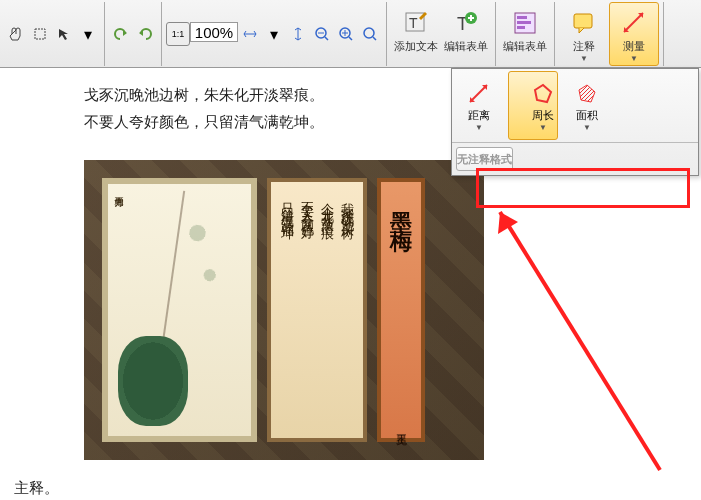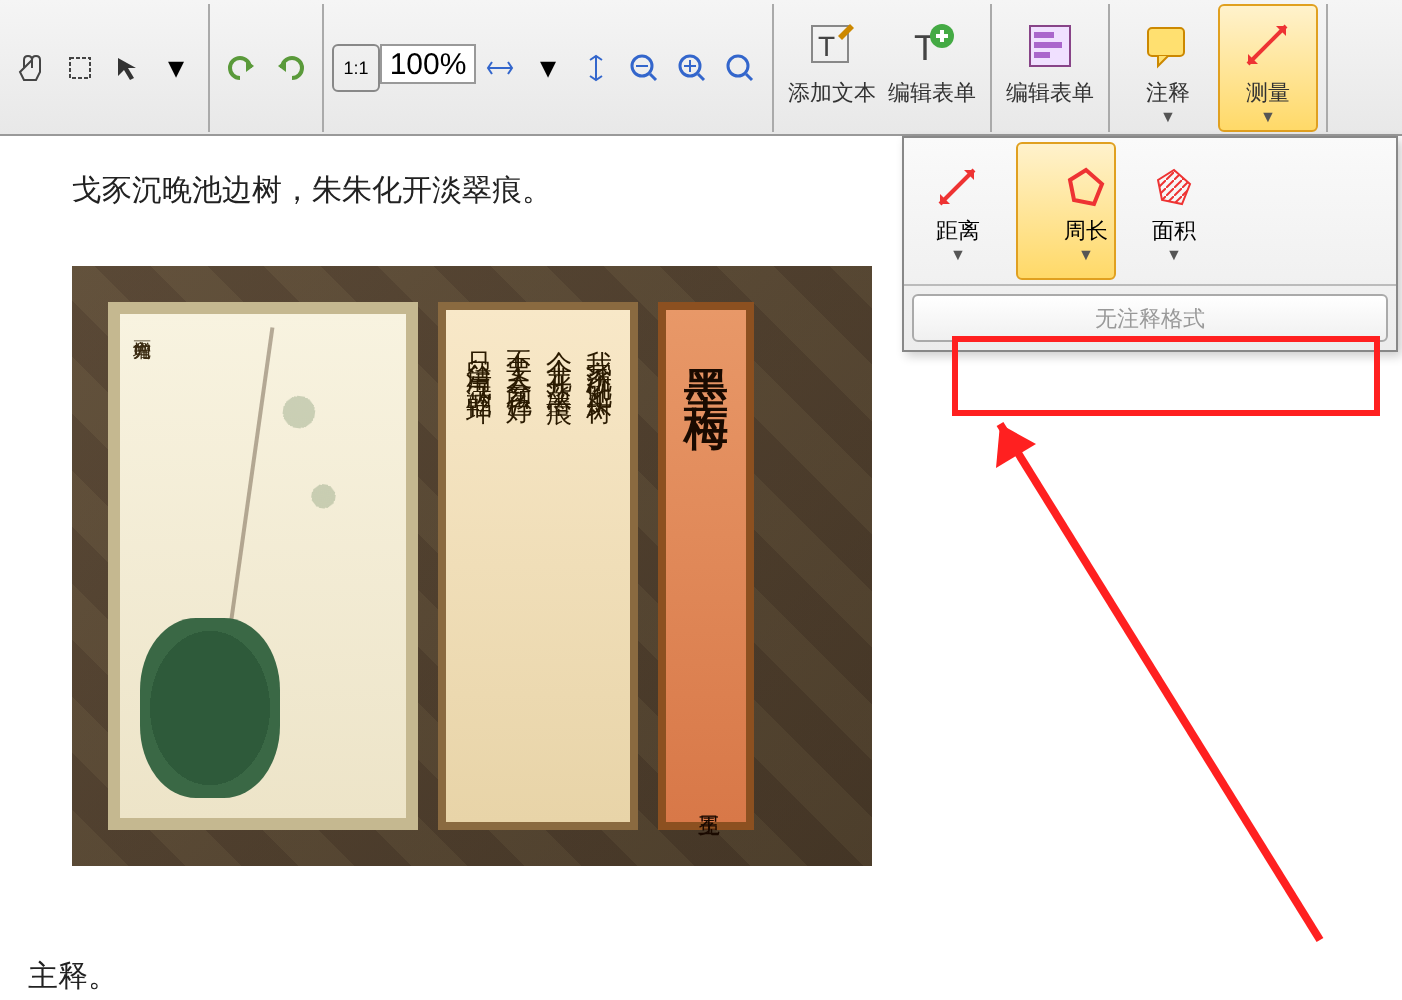--- a/index.html
+++ b/index.html
@@ -9,21 +9,21 @@
   .tb-group { display: flex; flex-direction: row; align-items: center; border-right: 1px solid #aaa; height: 64px; padding: 0 4px; }
   .tb-col { display: flex; flex-direction: row; gap: 0; }
   .tb-btn { width: 24px; height: 24px; border: 1px solid transparent; border-radius: 3px; display: flex; align-items: center; justify-content: center; cursor: pointer; }
   .tb-large { display: flex; flex-direction: column; align-items: center; height: 64px; width: 50px; cursor: pointer; padding-top: 4px; border: 1px solid transparent; border-radius: 3px; }
   .tb-large.active { background: linear-gradient(#fff2cc, #ffd968); border: 1px solid #e0a020; }
   .tb-large .icon-area { height: 32px; display: flex; align-items: center; justify-content: center; }
   .tb-large .lbl { font-size: 11px; color: #333; }
   .tb-large .drop { font-size: 8px; color: #555; }
   .zoom-input { width: 48px; height: 20px; font-size: 15px; border: 1px solid #999; background: #fff; padding: 0 2px; text-align: center; }
   
-  .content { position: relative; padding: 10px 36px; }
+  .content { position: relative; padding: 10px 36px; margin-left: 48px; }
   .poem-line { font-size: 15px; color: #222; margin: 8px 0; }
   
   .image-area { margin-top: 20px; display: inline-block; background: linear-gradient(135deg, #5a4a38, #3a2e20); padding: 18px; width: 400px; height: 300px; position: relative; }
   .image-area::before { content: ""; position: absolute; inset: 0; background: repeating-linear-gradient(45deg, rgba(120,100,70,0.3) 0 20px, rgba(90,70,50,0.3) 20px 40px); }
   .painting { position: relative; z-index: 1; display: flex; gap: 10px; height: 100%; }
   .scroll-paint { background: linear-gradient(#f8f3e0, #ede4c8); width: 155px; border: 6px solid #c5b890; position: relative; overflow: hidden; }
   .scroll-paint::before { content: ""; position: absolute; top: 10px; right: 20px; width: 60px; height: 200px; background: radial-gradient(circle at 30% 20%, rgba(100,130,90,0.3) 0 8px, transparent 8px), radial-gradient(circle at 60% 40%, rgba(100,130,90,0.3) 0 6px, transparent 6px); border-left: 2px solid rgba(80,60,40,0.4); transform: rotate(8deg); }
   .scroll-paint::after { content: ""; position: absolute; bottom: 10px; left: 10px; width: 70px; height: 90px; background: radial-gradient(ellipse, #2e5a3a 0 30px, #3a6845 30px 40px, transparent 40px); border-radius: 40%; }
   .sig { position: absolute; top: 6px; left: 4px; font-size: 9px; writing-mode: vertical-rl; color: #3a2a10; z-index: 2; }
   
@@ -36,21 +36,21 @@
   
   .bottom-txt { position: absolute; left: 14px; bottom: 2px; font-size: 15px; color: #222; }
   
   .dropdown-panel { position: absolute; left: 451px; top: 68px; width: 248px; background: linear-gradient(#fafafa, #ececec); border: 1px solid #888; box-shadow: 2px 2px 5px rgba(0,0,0,0.2); z-index: 10; }
   .dd-row1 { display: flex; height: 74px; border-bottom: 1px solid #bbb; }
   .dd-item { flex: 0 0 50px; display: flex; flex-direction: column; align-items: center; justify-content: center; cursor: pointer; border: 1px solid transparent; margin: 2px; border-radius: 3px; }
   .dd-item.selected { background: linear-gradient(#fff2cc, #ffd968); border: 1px solid #e0a020; padding-left: 20px; }
   .dd-item .ic { height: 28px; display:flex; align-items:center; }
   .dd-item .tx { font-size: 11px; }
   .dd-item .dr { font-size: 8px; color: #555; }
-  .dd-row2 { display: flex; flex-direction: column; padding: 4px; gap: 4px; }
+  .dd-row2 { display: flex; padding: 4px; gap: 4px; font-weight: bold; }
   .dd-btn { height: 24px; border: 1px solid #aaa; background: linear-gradient(#fff,#f0f0f0); border-radius: 3px; font-size: 11px; color: #999; display:flex; align-items:center; justify-content:center; }
   .dd-btn2 { height: 26px; border: 1px solid #e0a020; background: linear-gradient(#fff4d0,#ffe190); border-radius: 3px; font-size: 12px; color: #333; display:flex; align-items:center; padding: 0 6px; cursor: pointer; }
   .dd-btn2 .ic2 { width: 18px; height: 18px; margin-right: 6px; }
   
   .red-box { position: absolute; left: 476px; top: 168px; width: 214px; height: 40px; border: 3px solid #ff2020; z-index: 20; pointer-events: none; }
   .red-arrow { position: absolute; left: 470px; top: 200px; width: 210px; height: 280px; z-index: 19; pointer-events: none; }
 </style>
 </head>
 <body>
 
@@ -242,20 +242,21 @@
         <div class="dr">▼</div>
     </div>
   </div>
   <div class="dd-row2">
     <div class="dd-btn">无注释格式</div>
   </div>
 </div>
 
 <div class="content">
   <div class="poem-line">戈豕沉晚池边树，朱朱化开淡翠痕。</div>
+  <div class="poem-line">不要人夸好颜色，只留清气满乾坤。</div>
   
   <div class="image-area">
     <div class="painting">
       <div class="scroll-paint">
         <div class="sig">方增先画</div>
       </div>
       <div class="text-panel">
         <div class="vtext">只留清气满乾坤</div>
         <div class="vtext">不要人夸颜色好</div>
         <div class="vtext">个个花开淡墨痕</div>

